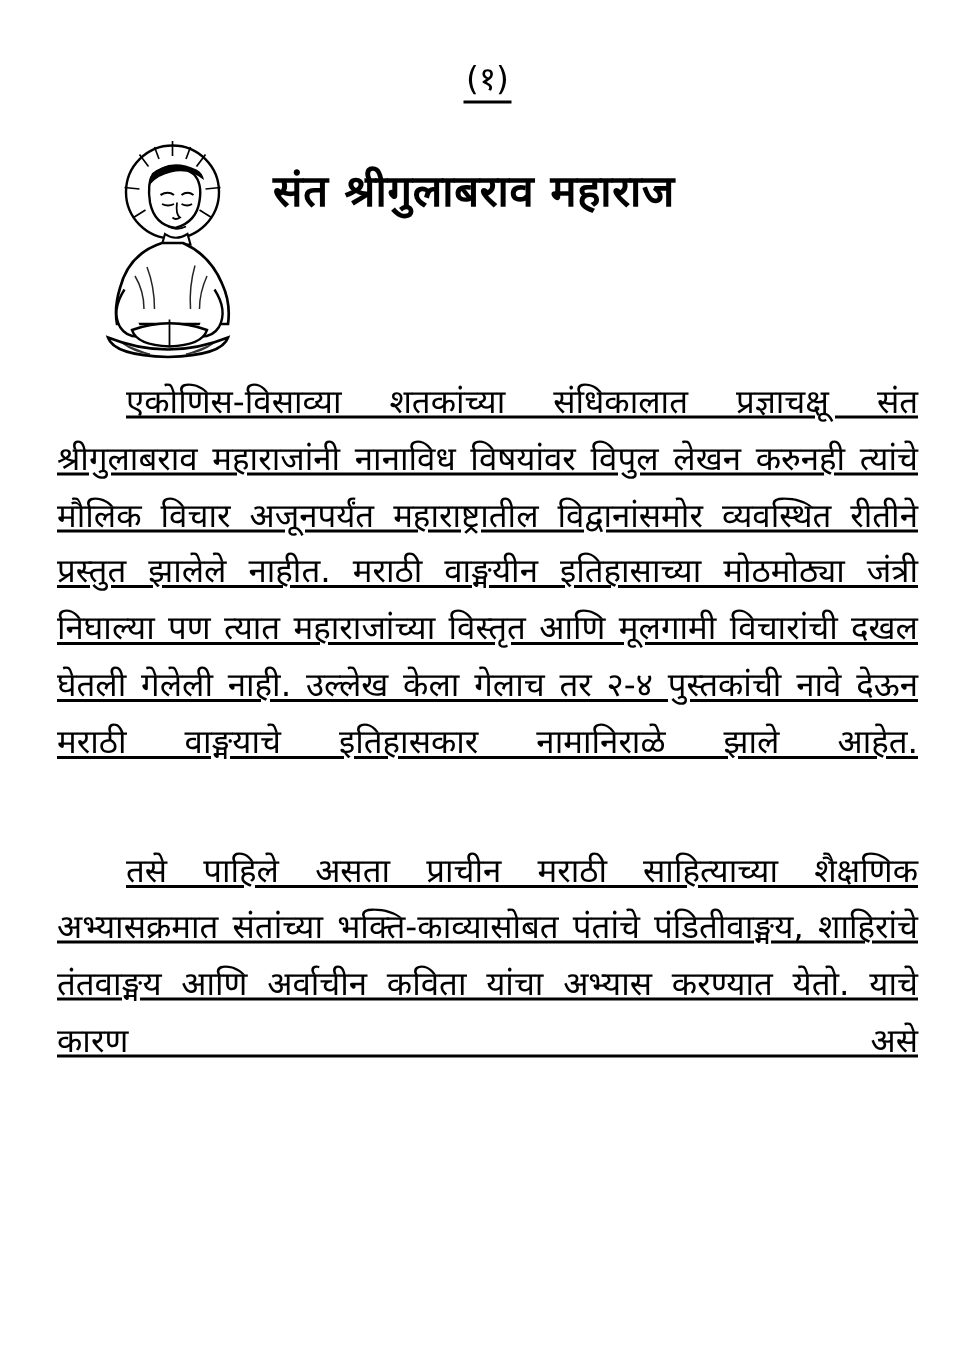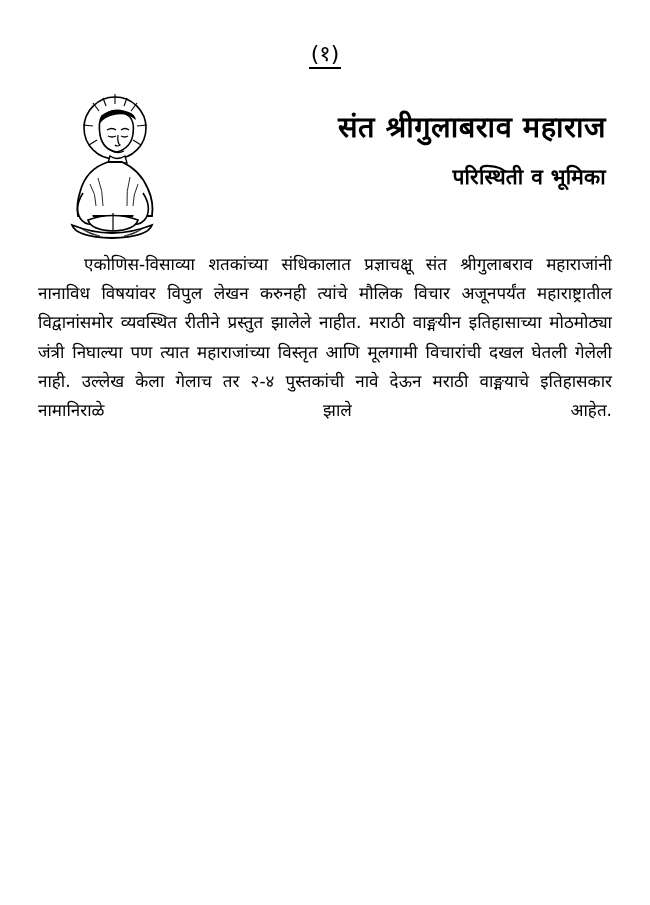--- a/index.html
+++ b/index.html
@@ -49,21 +49,20 @@
     height: 150px;
     flex: 0 0 140px;
     position: relative;
     margin-left: 4px;
     margin-top: 4px;
   }
   .portrait svg { display: block; }
 
   .title-block {
     flex: 1 1 auto;
-    text-align: right;
     padding-right: 6px;
     padding-top: 18px;
   }
   .main-title {
     font-family: "DejaVu Sans", sans-serif;
     font-weight: bold;
     font-size: 29px;
     line-height: 1.45;
     letter-spacing: 0.5px;
     white-space: nowrap;
@@ -89,24 +88,25 @@
     font-family: "DejaVu Sans", sans-serif;
     font-size: 17px;
     margin-top: 16px;
     margin-bottom: 6px;
   }
 
   
   .body-text {
     margin-top: 8px;
     font-family: "DejaVu Sans", sans-serif;
-    font-size: 17px;
+    font-size: 22px;
     line-height: 1.72;
     text-align: justify;
     text-justify: inter-word;
+    text-decoration: underline;
   }
   .body-text p {
     margin: 0;
   }
   .body-text p.indent {
     text-indent: 46px;
   }
   .body-text p + p {
     margin-top: 10px;
   }
@@ -178,23 +178,23 @@
         <path d="M30 133 q40 16 80 0 q-4 12 -40 13 q-36 -1 -40 -13 z" fill="#ffffff" stroke="#000" stroke-width="1.8"></path>
         <g stroke="#000" stroke-width="1" opacity="0.8">
           <path d="M40 137 q8 6 18 7"></path>
           <path d="M100 137 q-8 6 -18 7"></path>
         </g>
       </svg>
     </div>
 
     <div class="title-block">
       <div class="main-title">संत श्रीगुलाबराव महाराज</div>
-      <div class="sub-title">परिस्थिती व भूमिका</div>
     </div>
 
   </div>
 
 
   <div class="body-text">
     <p class="indent">एकोणिस-विसाव्या शतकांच्या संधिकालात प्रज्ञाचक्षू संत श्रीगुलाबराव महाराजांनी नानाविध विषयांवर विपुल लेखन करुनही त्यांचे मौलिक विचार अजूनपर्यंत महाराष्ट्रातील विद्वानांसमोर व्यवस्थित रीतीने प्रस्तुत झालेले नाहीत. मराठी वाङ्मयीन इतिहासाच्या मोठमोठ्या जंत्री निघाल्या पण त्यात महाराजांच्या विस्तृत आणि मूलगामी विचारांची दखल घेतली गेलेली नाही. उल्लेख केला गेलाच तर २-४ पुस्तकांची नावे देऊन मराठी वाङ्मयाचे इतिहासकार नामानिराळे झाले आहेत.</p>
+    <p class="indent">तसे पाहिले असता प्राचीन मराठी साहित्याच्या शैक्षणिक अभ्यासक्रमात संतांच्या भक्ति-काव्यासोबत पंतांचे पंडितीवाङ्मय, शाहिरांचे तंतवाङ्मय आणि अर्वाचीन कविता यांचा अभ्यास करण्यात येतो. याचे कारण असे</p>
   </div>
 
 </div>
 
 </body></html>

